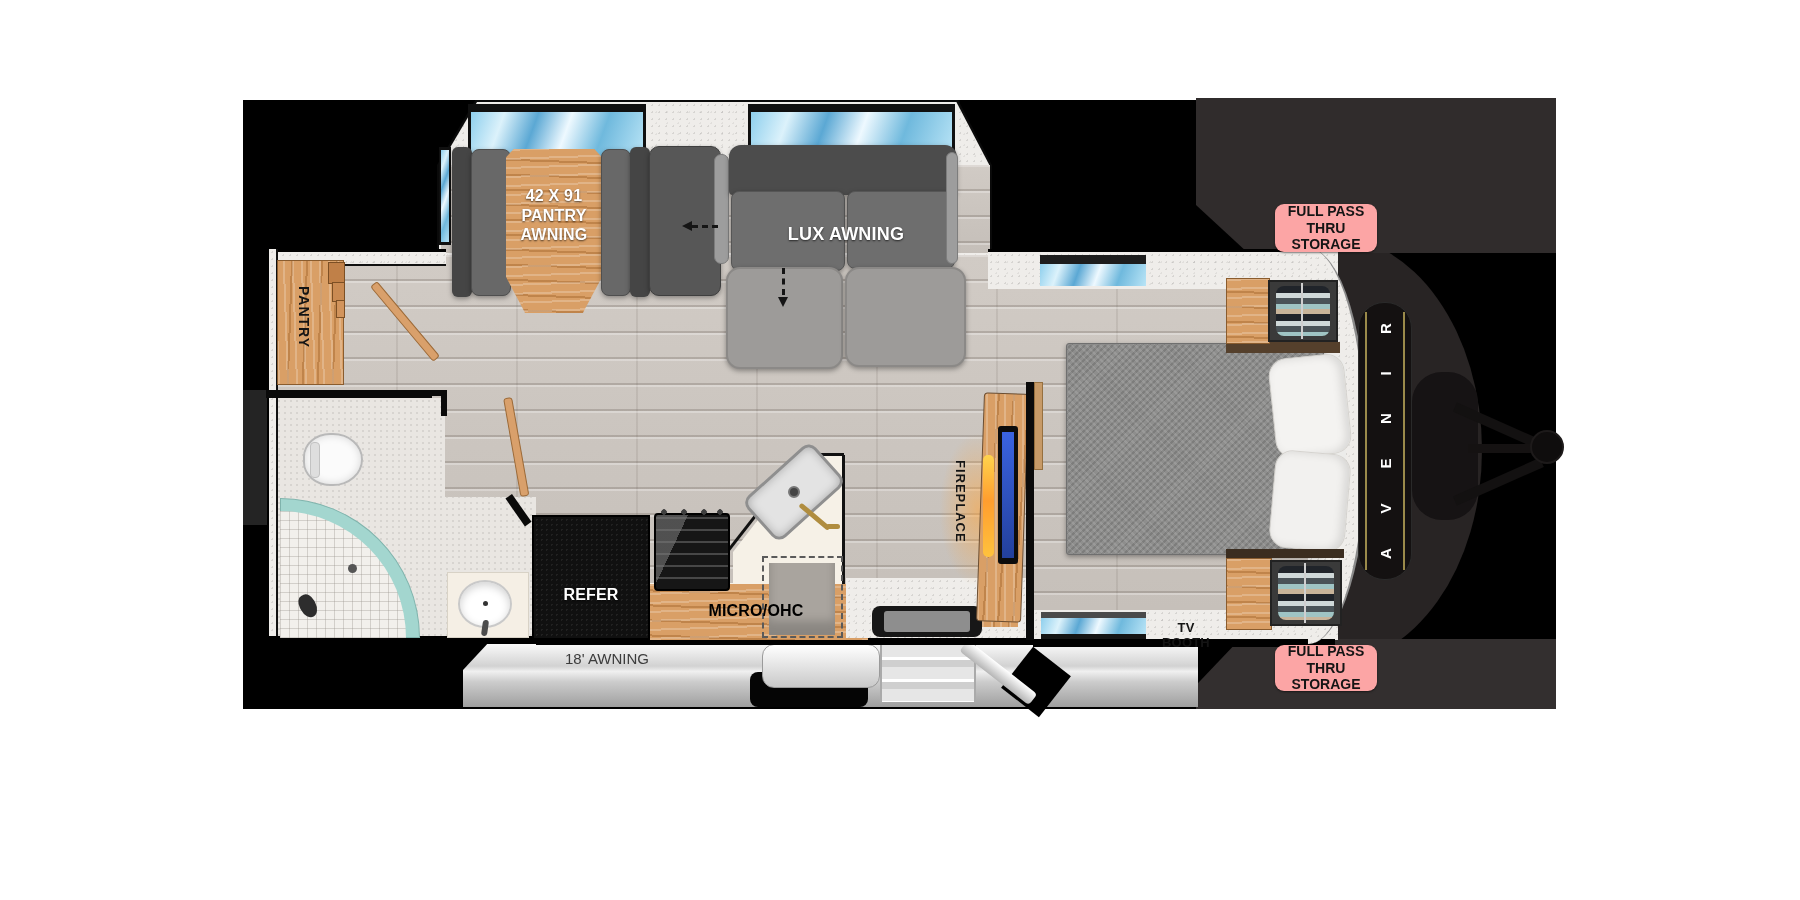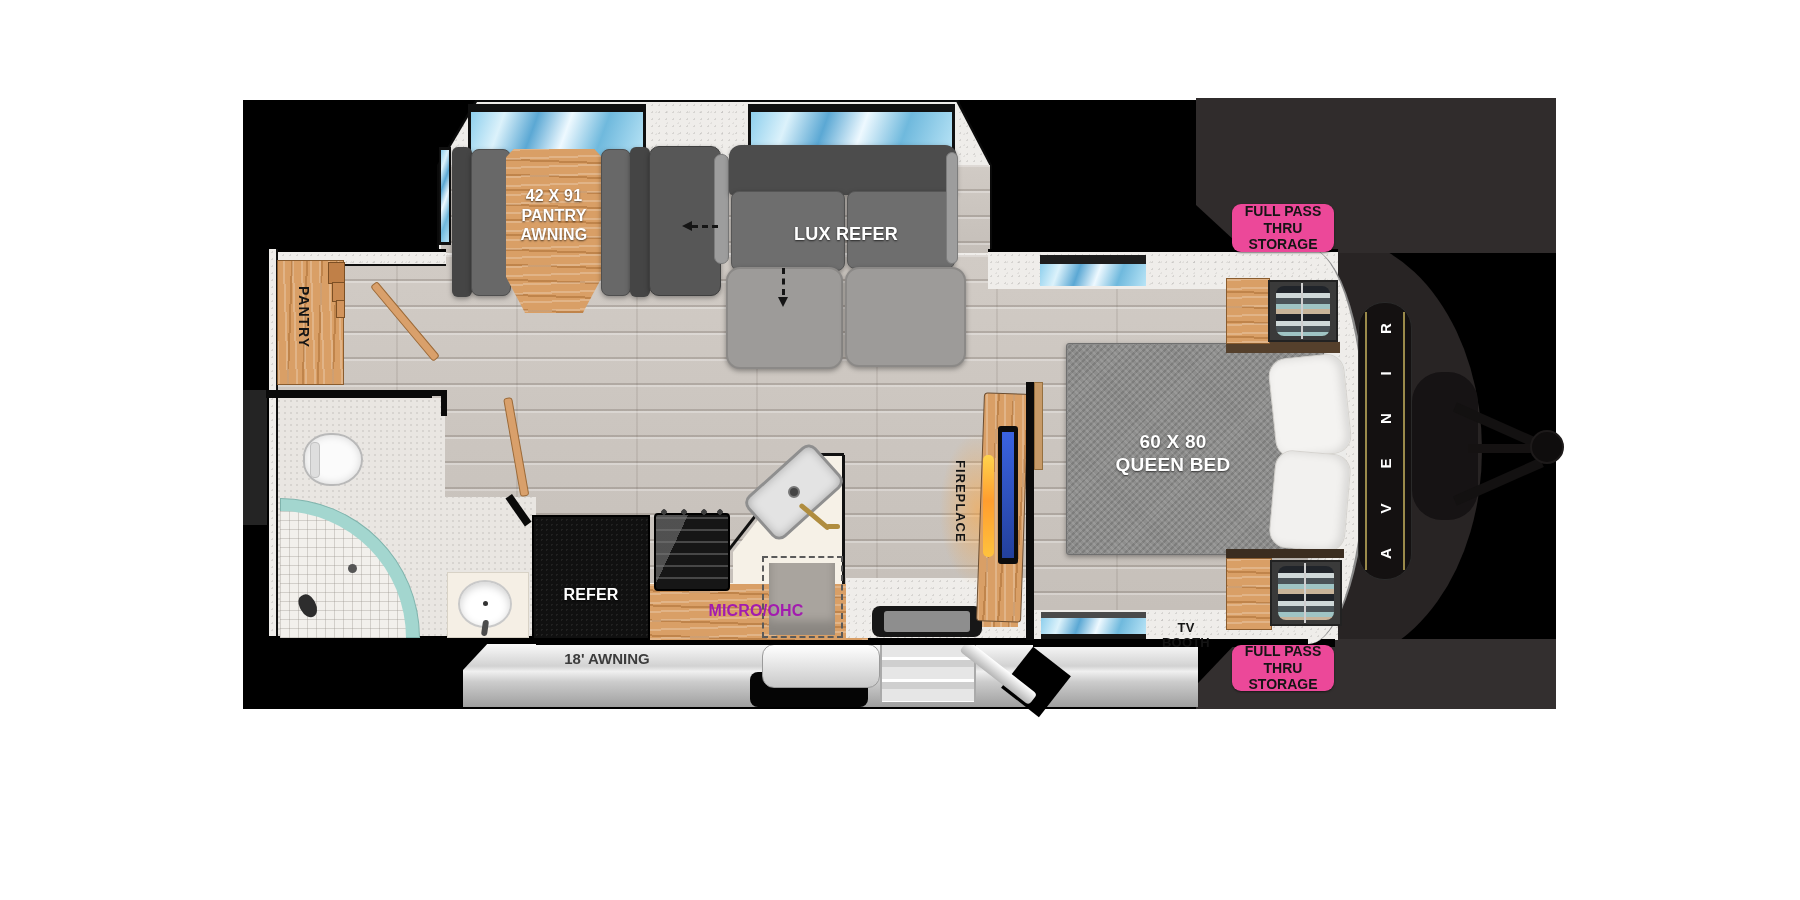--- a/index.html
+++ b/index.html
@@ -27,23 +27,23 @@
     background-image:repeating-linear-gradient(88deg,rgba(255,255,255,.22) 0 2px,transparent 2px 9px),
       repeating-linear-gradient(92deg,transparent 0 13px,rgba(150,88,30,.38) 13px 15px);}
   .winblue{background:linear-gradient(110deg,#8ecfed 0%,#dcf2fb 18%,#5ba8d4 36%,#eef9ff 54%,#6fb9dd 74%,#b9e4f6 100%);}
   .blanket{background-color:#8e8e8d;
     background-image:repeating-linear-gradient(45deg,rgba(255,255,255,.10) 0 2px,transparent 2px 5px),
       repeating-linear-gradient(-45deg,rgba(0,0,0,.12) 0 2px,transparent 2px 5px);}
   .lbl{color:#fff;font-weight:bold;text-align:center;text-shadow:0 1px 2px rgba(0,0,0,.65);
        letter-spacing:.2px;line-height:1.22;}
   .dlbl{color:#1c1c1c;font-weight:bold;text-align:center;letter-spacing:.2px;}
   .vtext{writing-mode:vertical-rl;text-orientation:mixed;font-weight:bold;color:#141414;letter-spacing:1px;}
-  .tag{background:#ec4899;border-radius:9px;color:#151515;font-weight:bold;font-size:14px;
+  .tag{background:#fca5a5;border-radius:9px;color:#151515;font-weight:bold;font-size:14px;
        line-height:1.18;text-align:center;display:flex;flex-direction:column;justify-content:center;
-       box-shadow:0 1px 2px rgba(0,0,0,.5);}
+       box-shadow:0 1px 2px rgba(0,0,0,.5);margin-left:43px;}
   .sofa{box-shadow:0 2px 5px rgba(0,0,0,.35);}
   .goldline{width:2px;background:#9a8a4a;}
   .letter{transform:rotate(-90deg);color:#ffffff;font-size:15px;font-weight:600;line-height:1;}
 </style>
 </head>
 <body>
 
 <div id="stage">
 
   <div class="abs" style="left:243px;top:100px;width:1313px;height:609px;background:#000;"></div>
@@ -57,21 +57,21 @@
   <div class="abs" style="left:1530px;top:430px;width:30px;height:30px;background:#0f0d0d;border:2px solid #1d1a1a;border-radius:50%;"></div>
 
   <div class="abs" style="left:1196px;top:98px;width:360px;height:155px;background:#302c2c;
               clip-path:polygon(0 0,100% 0,100% 100%,52px 100%,0 69%);"></div>
   <div class="abs" style="left:1196px;top:639px;width:360px;height:70px;background:#332f2f;
               clip-path:polygon(0 66%,44px 0,100% 0,100% 100%,0 100%);"></div>
 
   <div class="abs" style="left:463px;top:641px;width:735px;height:66px;
               background:linear-gradient(180deg,#ffffff 0%,#d2d2d2 38%,#f0f0f0 46%,#cccccc 62%,#9f9f9f 100%);
               clip-path:polygon(27px 0,100% 0,100% 100%,0 100%,0 44%);"></div>
-  <div class="abs" style="left:552px;top:650px;width:110px;height:18px;font-size:15px;font-weight:bold;color:#3c3c3c;text-align:center;"><span>18' AWNING</span></div>
+  <div class="abs" style="left:552px;top:650px;width:110px;height:18px;font-size:15px;font-weight:normal;color:#3c3c3c;text-align:center;"><span>18' AWNING</span></div>
   <div class="abs" style="left:750px;top:672px;width:118px;height:35px;background:#050505;border-radius:8px;"></div>
   <div class="abs" style="left:762px;top:644px;width:116px;height:42px;border-radius:12px;border:1px solid #9a9a9a;
               background:linear-gradient(180deg,#ffffff,#c9c9c9);"></div>
   <div class="abs" style="left:880px;top:645px;width:92px;height:57px;border-left:2px solid #aaa;border-right:2px solid #aaa;
               background:repeating-linear-gradient(180deg,#e6e6e6 0 12px,#ffffff 12px 15px,#cfcfcf 15px 22px);"></div>
   <div class="abs" style="left:1012px;top:656px;width:48px;height:52px;background:#000;transform:rotate(38deg);"></div>
   <div class="abs" style="left:968px;top:640px;width:88px;height:14px;background:linear-gradient(180deg,#ffffff,#b5b5b5);
               transform:rotate(38deg);transform-origin:left top;border-radius:4px;"></div>
 
   <div class="abs planks" style="left:278px;top:255px;width:1060px;height:385px;"></div>
@@ -166,21 +166,21 @@
                                radial-gradient(circle at 62px 3px,#3f3f3f 2.5px,transparent 3px);"></div>
 
   <div class="abs" style="left:748px;top:464px;width:92px;height:56px;background:#e3e3e3;border:3px solid #8f8f8f;border-radius:10px;
               box-sizing:border-box;transform:rotate(-42deg);box-shadow:inset 0 0 10px rgba(0,0,0,.25);"></div>
   <div class="abs" style="left:788px;top:486px;width:8px;height:8px;background:#444;border-radius:50%;border:2px solid #777;"></div>
   <div class="abs" style="left:800px;top:502px;width:38px;height:5px;background:#b08d3f;border-radius:3px;transform:rotate(40deg);transform-origin:left center;"></div>
   <div class="abs" style="left:826px;top:524px;width:14px;height:5px;background:#b08d3f;border-radius:3px;"></div>
 
   <div class="abs" style="left:762px;top:556px;width:81px;height:82px;border:2px dashed #5a5a5a;box-sizing:border-box;"></div>
   <div class="abs" style="left:769px;top:563px;width:66px;height:72px;background:#a9a49e;box-shadow:inset 0 -14px 10px rgba(0,0,0,.18);"></div>
-  <div class="abs dlbl" style="left:693px;top:602px;width:126px;font-size:16px;color:#a21caf;"><span>MICRO/OHC</span></div>
+  <div class="abs dlbl" style="left:693px;top:602px;width:126px;font-size:16px;color:#000000;"><span>MICRO/OHC</span></div>
 
   <div class="abs speckle" style="left:846px;top:578px;width:186px;height:60px;"></div>
   <div class="abs" style="left:872px;top:606px;width:110px;height:31px;background:#171717;border-radius:8px;"></div>
   <div class="abs" style="left:884px;top:611px;width:86px;height:21px;background:#8e8e8e;border-radius:3px;"></div>
   <div class="abs wood-v" style="left:982px;top:573px;width:36px;height:54px;border-top:6px solid #2c2218;box-sizing:border-box;"></div>
   <div class="abs" style="left:986px;top:569px;width:9px;height:7px;background:#23365c;"></div>
 
   <div class="abs" style="left:938px;top:430px;width:80px;height:160px;
               background:radial-gradient(ellipse at center,rgba(255,165,60,.55) 0%,rgba(255,165,60,0) 68%);"></div>
   <div class="abs wood-v" style="left:980px;top:393px;width:45px;height:229px;border:1px solid #6b4e32;border-radius:4px;
@@ -192,24 +192,20 @@
   <div class="abs vtext" style="left:953px;top:460px;height:100px;font-size:13px;"><span>FIREPLACE</span></div>
   <div class="abs" style="left:1026px;top:382px;width:8px;height:258px;background:#0b0b0b;"></div>
   <div class="abs" style="left:1034px;top:382px;width:9px;height:88px;background:#c79a67;border:1px solid #96703f;box-sizing:border-box;"></div>
 
   <div class="abs" style="left:1294px;top:352px;width:52px;height:198px;background:#ececea;border-radius:20px;"></div>
   <div class="abs blanket sofa" style="left:1066px;top:343px;width:258px;height:212px;border:1px solid #6f6f6f;border-radius:3px;box-sizing:border-box;"></div>
   <div class="abs" style="left:1272px;top:356px;width:74px;height:98px;background:#f4f3f1;border:1px solid #d5d3cf;
               border-radius:18px;transform:rotate(-6deg);box-shadow:inset -4px 0 10px rgba(0,0,0,.12);"></div>
   <div class="abs" style="left:1272px;top:452px;width:74px;height:96px;background:#f2f1ef;border:1px solid #d5d3cf;
               border-radius:18px;transform:rotate(5deg);box-shadow:inset -4px 0 10px rgba(0,0,0,.12);"></div>
-  <div class="abs lbl" style="left:1098px;top:430px;width:150px;font-size:19px;">
-    <div>60 X 80</div>
-    <div>QUEEN BED</div>
-  </div>
 
   <div class="abs" style="left:1226px;top:342px;width:114px;height:11px;background:#55402c;"></div>
   <div class="abs wood-h" style="left:1226px;top:278px;width:44px;height:66px;border:1px solid #8a5c2e;box-sizing:border-box;"></div>
   <div class="abs" style="left:1268px;top:280px;width:70px;height:62px;background:#3a3a3a;border:2px solid #222;box-sizing:border-box;"></div>
   <div class="abs" style="left:1276px;top:286px;width:54px;height:50px;border-radius:8px;
               background:repeating-linear-gradient(180deg,#20242a 0 7px,#cfd8d8 7px 12px,#4a5358 12px 18px,#9fc4c4 18px 23px,#c8b49a 23px 28px);"></div>
   <div class="abs" style="left:1301px;top:283px;width:2px;height:56px;background:#cfcfcf;"></div>
   <div class="abs" style="left:1226px;top:549px;width:118px;height:9px;background:#3b2d20;"></div>
   <div class="abs wood-h" style="left:1226px;top:558px;width:46px;height:72px;border:1px solid #8a5c2e;box-sizing:border-box;"></div>
   <div class="abs" style="left:1270px;top:560px;width:72px;height:66px;background:#3a3a3a;border:2px solid #222;box-sizing:border-box;"></div>
@@ -228,21 +224,21 @@
   </div>
   <div class="abs sofa" style="left:601px;top:149px;width:30px;height:147px;background:#686868;border:1px solid #4f4f4f;border-radius:8px;box-sizing:border-box;"></div>
   <div class="abs sofa" style="left:630px;top:147px;width:20px;height:150px;background:#454545;border-radius:6px;"></div>
 
   <div class="abs sofa" style="left:649px;top:146px;width:72px;height:150px;background:#575757;border-radius:10px;border:1px solid #3f3f3f;box-sizing:border-box;"></div>
   <div class="abs" style="left:714px;top:154px;width:15px;height:110px;background:#9d9d9d;border-radius:7px;border:1px solid #7d7d7d;box-sizing:border-box;"></div>
   <div class="abs sofa" style="left:729px;top:145px;width:228px;height:50px;background:#4c4c4c;border-radius:12px 12px 4px 4px;"></div>
   <div class="abs sofa" style="left:731px;top:191px;width:114px;height:80px;background:#6e6e6e;border:1px solid #565656;border-radius:8px;box-sizing:border-box;"></div>
   <div class="abs sofa" style="left:847px;top:191px;width:108px;height:78px;background:#6e6e6e;border:1px solid #565656;border-radius:8px;box-sizing:border-box;"></div>
   <div class="abs" style="left:946px;top:152px;width:12px;height:112px;background:#9d9d9d;border-radius:6px;border:1px solid #7d7d7d;box-sizing:border-box;"></div>
-  <div class="abs lbl" style="left:770px;top:224px;width:152px;font-size:18px;"><span>LUX REFER</span></div>
+  <div class="abs lbl" style="left:770px;top:224px;width:152px;font-size:18px;"><span>LUX AWNING</span></div>
   <div class="abs sofa" style="left:726px;top:267px;width:117px;height:102px;background:#9d9b99;border:2px solid #8b8987;border-radius:14px;box-sizing:border-box;"></div>
   <div class="abs sofa" style="left:845px;top:267px;width:121px;height:100px;background:#9d9b99;border:2px solid #8b8987;border-radius:14px;box-sizing:border-box;"></div>
 
   <div class="abs" style="left:682px;top:221px;width:36px;height:12px;">
     <div class="abs" style="left:10px;top:4px;width:26px;height:0;border-top:3px dashed #151515;"></div>
     <div class="abs" style="left:0;top:0;width:0;height:0;border-right:10px solid #151515;border-top:5px solid transparent;border-bottom:5px solid transparent;"></div>
   </div>
   <div class="abs" style="left:778px;top:268px;width:12px;height:40px;">
     <div class="abs" style="left:4px;top:0;width:0;height:27px;border-left:3px dashed #151515;"></div>
     <div class="abs" style="left:0;top:29px;width:0;height:0;border-top:10px solid #151515;border-left:5px solid transparent;border-right:5px solid transparent;"></div>

